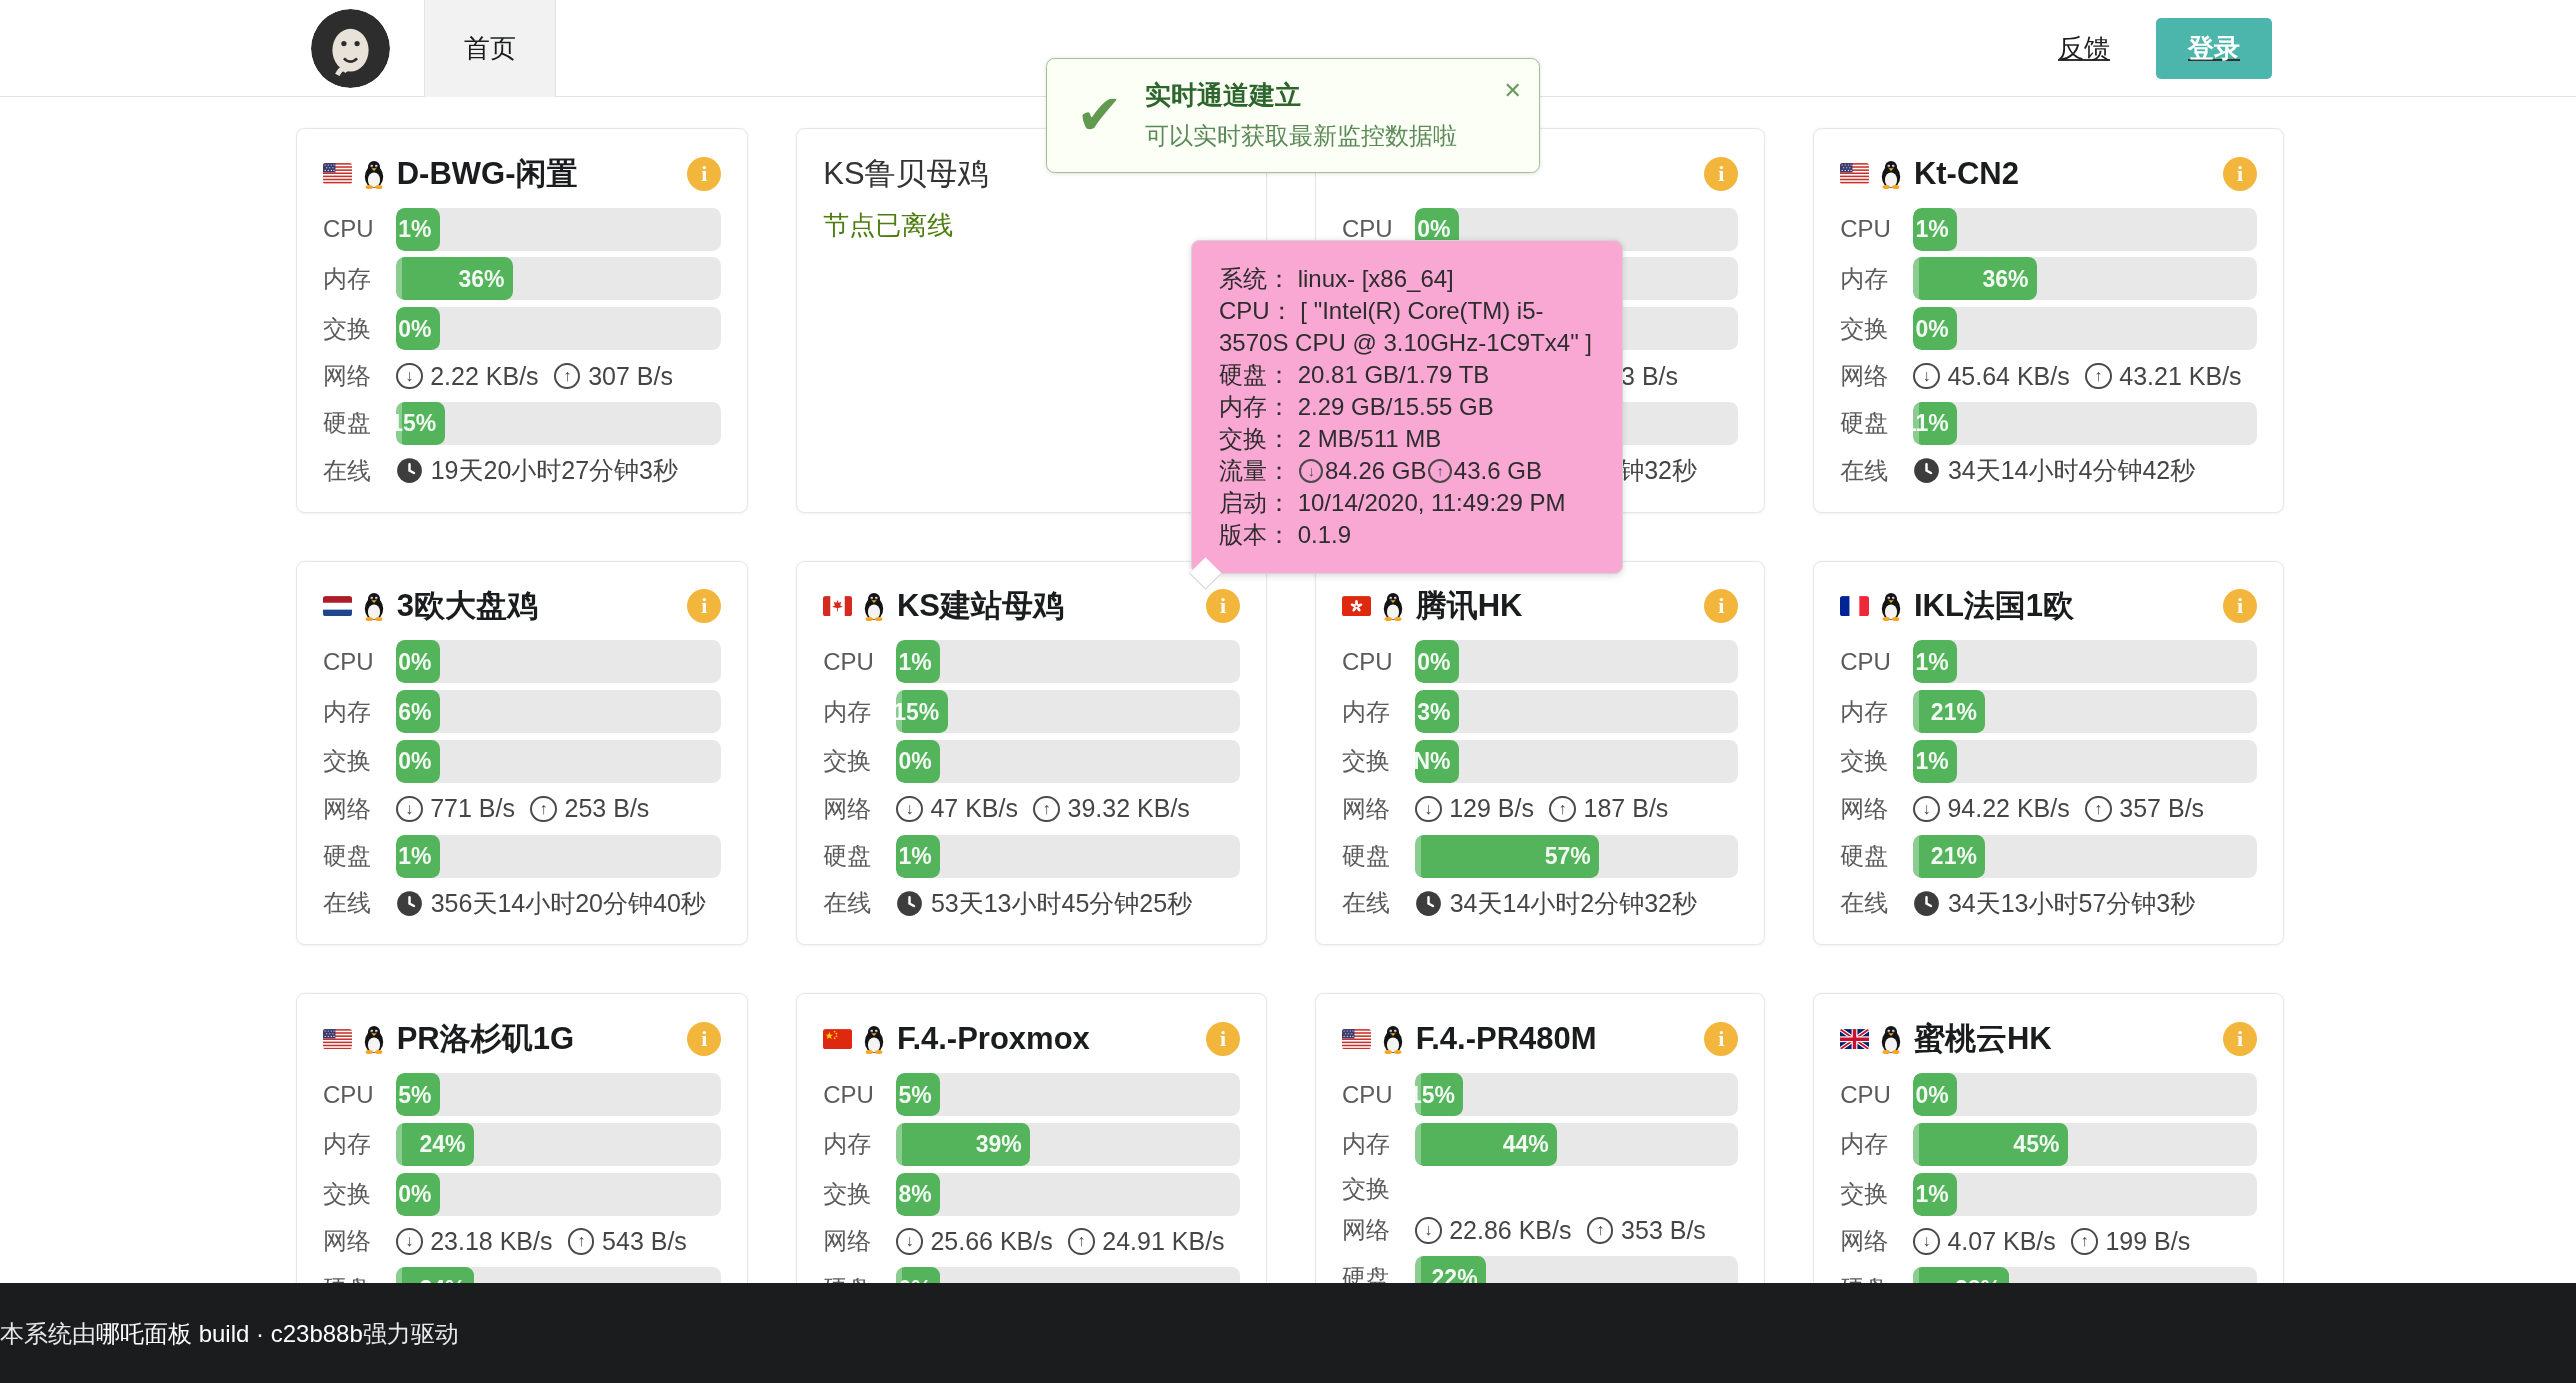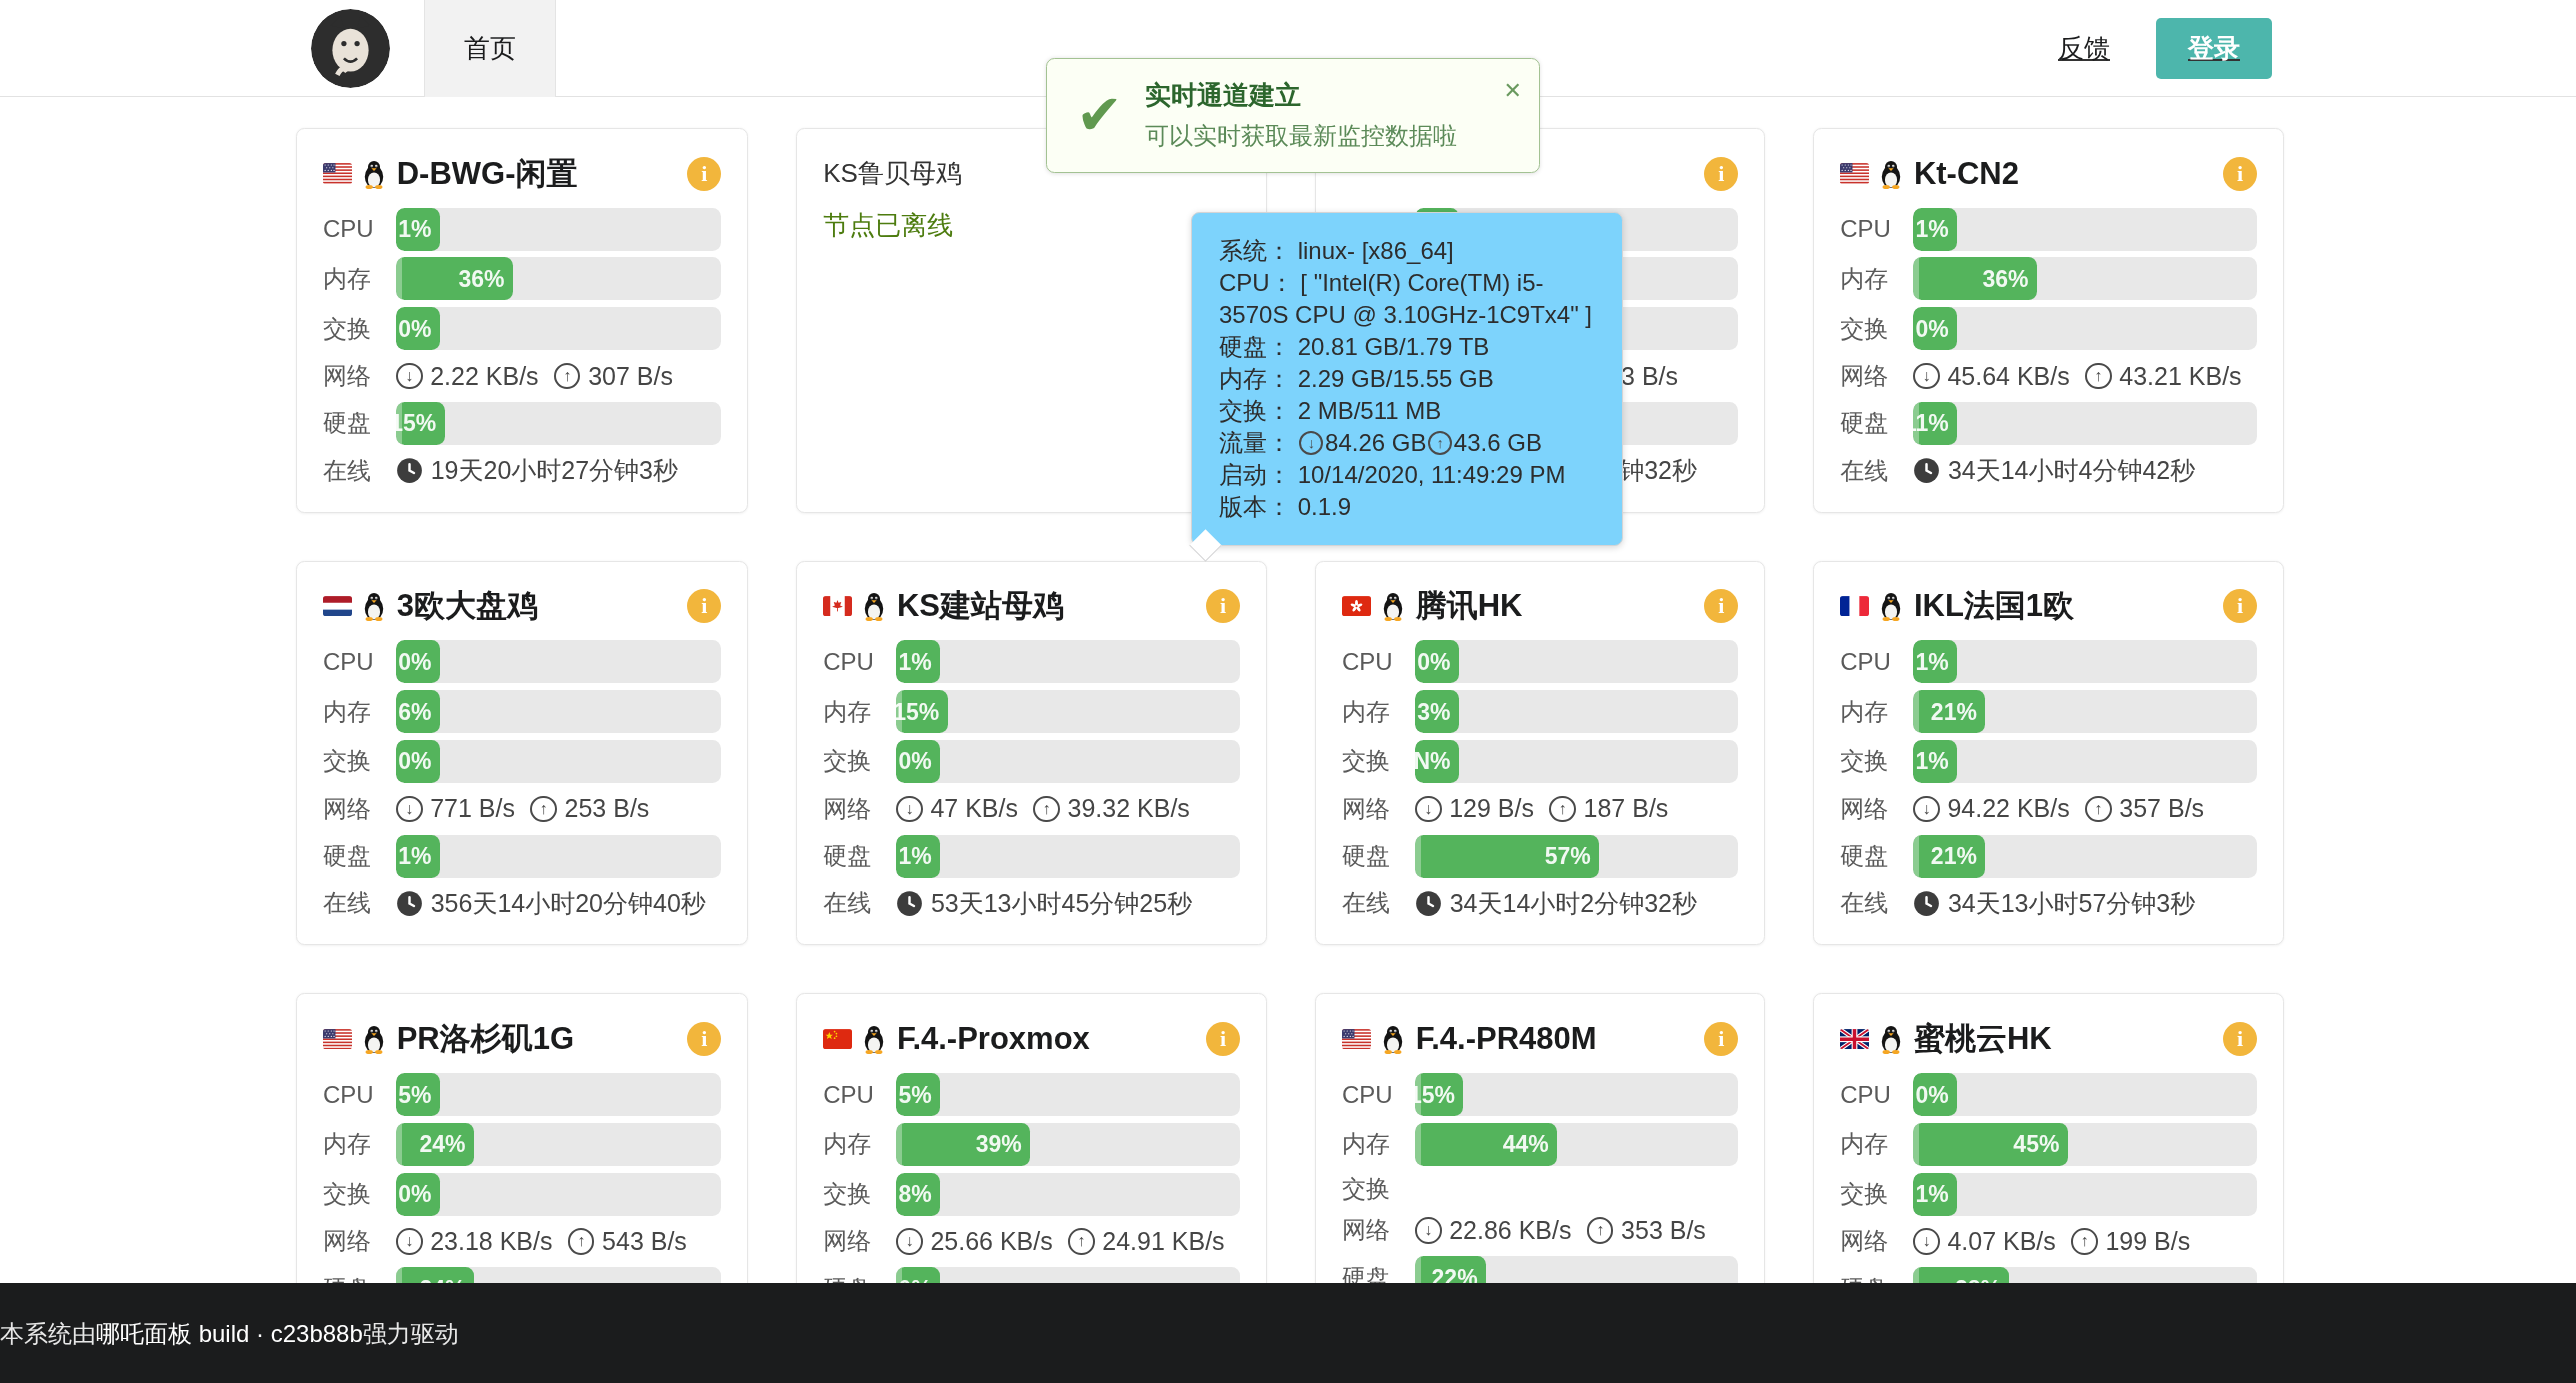--- a/index.html
+++ b/index.html
@@ -25,21 +25,21 @@
   .grid{position:absolute;left:296px;top:128px;width:1988px;display:grid;
         grid-template-columns:repeat(4,1fr);column-gap:32px;row-gap:47px;z-index:10;gap:48px;}
   .card{background:#fff;border:0.9px solid #e6e6e6;border-radius:8.5px;
         box-shadow:0 0.9px 2.6px rgba(0,0,0,.06);padding:20.5px 26px 22px;box-sizing:border-box;}
   .card-head{height:48px;display:flex;align-items:center;position:relative;margin-bottom:10.2px;}
   .flag{width:29px;height:20.5px;border-radius:2.6px;overflow:hidden;flex:none;display:inline-block;}
   .flag svg{display:block;width:100%;height:100%;}
   .tux{width:26px;height:32px;margin-left:8.5px;flex:none;display:inline-block;}
   .tux svg{display:block;width:100%;height:100%;}
   .title{font-size:31px;font-weight:700;color:#1b1c1d;margin-left:10.2px;white-space:nowrap;}
-  .offline-title{font-size:26px;font-weight:500;color:#333;margin-left:0;}
+  .offline-title{font-size:31px;font-weight:500;color:#333;margin-left:0;}
   .offline-text{font-size:26px;color:#4d7c0f;margin-top:0;}
   .info{position:absolute;right:0;top:50%;transform:translateY(-50%);
         width:34px;height:34px;border-radius:50%;background:#f2b63c;color:#fff;
         display:flex;align-items:center;justify-content:center;
         font-size:22px;font-weight:800;font-family:"Liberation Serif","DejaVu Serif",serif;
         cursor:pointer;}
 
   .srow{display:flex;align-items:center;margin-bottom:6.8px;}
   .srow:last-child{margin-bottom:0;}
   .slabel{width:73px;flex:none;font-size:24px;color:#5a5a5a;}
@@ -63,22 +63,22 @@
          background:#fcfff5;border:0.9px solid #a3c293;border-radius:8.5px;
          box-shadow:0 0.9px 4.3px rgba(0,0,0,.12);display:flex;align-items:center;
          padding:19px 51px 20.5px 29px;z-index:55;}
   .toast-check{font-size:56px;color:#60994f;line-height:1;flex:none;margin-right:22px;font-weight:700;}
   .toast-title{font-size:26px;font-weight:700;color:#2c662d;margin-bottom:6.8px;}
   .toast-msg{font-size:24px;color:#5b8a58;}
   .toast-close{position:absolute;right:17px;top:20.5px;font-size:22px;font-weight:700;
                color:#6a9a5f;cursor:pointer;line-height:1;}
 
   
-  .tooltip{position:absolute;left:1191px;top:212px;width:432px;box-sizing:border-box;
-           background:#7dd3fc;border:0.9px solid #d4d4d5;border-radius:8.5px;
+  .tooltip{position:absolute;left:1191px;top:240px;width:432px;box-sizing:border-box;
+           background:#f9a8d4;border:0.9px solid #d4d4d5;border-radius:8.5px;
            box-shadow:0 1.7px 6.8px rgba(0,0,0,.15);padding:22px 27px;z-index:60;
            font-size:24px;line-height:32px;color:#2d2d2d;}
   .tip-row{word-break:break-word;}
   .tip-label{white-space:nowrap;}
   .tip-traffic{display:flex;align-items:center;flex-wrap:nowrap;}
   .tip-traffic .circ{width:24px;height:24px;border-width:2.1px;font-size:14.5px;margin:0 1.7px;}
   .tip-caret{position:absolute;left:1.7px;bottom:-12px;width:22px;height:22px;background:#fff;
              border-right:0.9px solid #d4d4d5;border-bottom:0.9px solid #d4d4d5;
              transform:rotate(45deg);}
 

